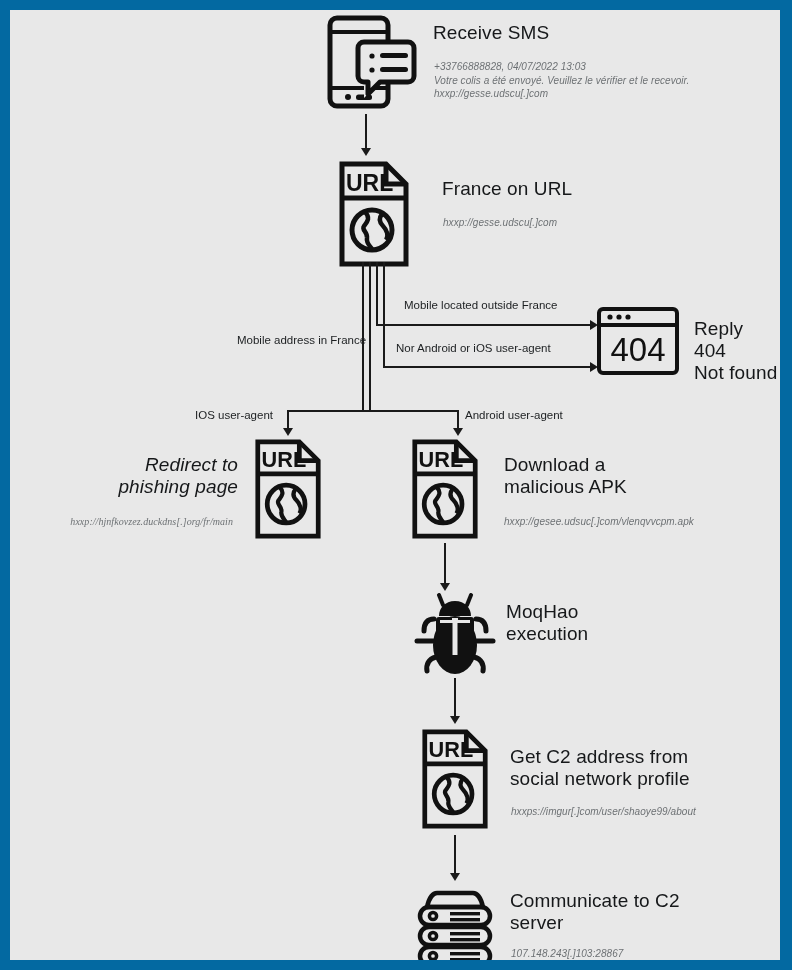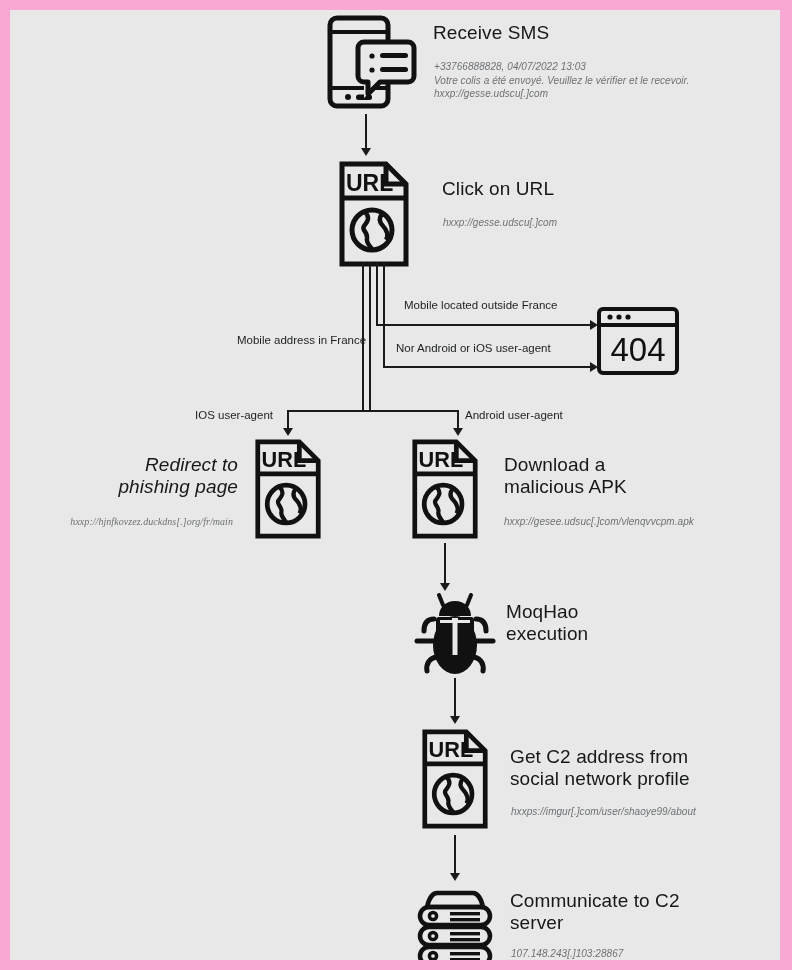--- a/index.html
+++ b/index.html
@@ -1,20 +1,20 @@
 <!DOCTYPE html>
 <html><head>
 <meta charset="utf-8">
 <style>
   html,body{margin:0;padding:0;background:#ffffff;}
   body{font-family:"Liberation Sans",sans-serif;}
   #canvas{
     position:relative;
     width:792px;height:970px;
-    background:#f9a8d4;
+    background:#0369a1;
     box-sizing:border-box;
     padding:10px 12px 10px 10px;
     overflow:hidden;
   }
   #stage{
     position:relative;
     width:100%;height:100%;
     background:#e8e8e8;
     overflow:hidden;
   }
@@ -96,21 +96,21 @@
     <svg width="72" height="108" viewBox="0 0 72 108">
       <path d="M4 4 h44 l20 20 v80 h-64 z" fill="none" stroke="#111" stroke-width="5" stroke-linejoin="miter"></path>
       <path d="M48 4 v20 h20" fill="none" stroke="#111" stroke-width="5"></path>
       <line x1="4" y1="38" x2="68" y2="38" stroke="#111" stroke-width="5"></line>
       <text x="8" y="31" font-family="Liberation Sans, sans-serif" font-size="23" font-weight="bold" fill="#111">URL</text>
       <circle cx="34" cy="70" r="20" fill="none" stroke="#111" stroke-width="5"></circle>
       <path d="M27 52 c6 6 2 10 -1 14 c-3 4 4 6 3 12 c-1 5 3 8 5 11" fill="none" stroke="#111" stroke-width="4.5"></path>
       <path d="M44 54 c-4 5 -2 9 1 12 c4 4 6 10 3 14" fill="none" stroke="#111" stroke-width="4.5"></path>
     </svg>
   </div>
-  <div class="title" style="left:432px;top:168px;">Click on URL</div>
+  <div class="title" style="left:432px;top:168px;">France on URL</div>
   <div class="sub" style="left:433px;top:206px;width:300px;">hxxp://gesse.udscu[.]com</div>
 
   <div class="line vline" style="left:352px;top:252px;height:150px;"></div>
   <div class="line vline" style="left:359px;top:252px;height:150px;"></div>
   <div class="line vline" style="left:366px;top:252px;height:63px;"></div>
   <div class="line vline" style="left:373px;top:252px;height:105px;"></div>
 
   <div class="line hline" style="left:366px;top:314px;width:218px;"></div>
   <div class="arrow-right" style="left:580px;top:310px;"></div>
   <div class="edgelabel" style="left:394px;top:289px;">Mobile located outside France</div>
@@ -132,20 +132,22 @@
   <div class="icon" style="left:586px;top:296px;">
     <svg width="84" height="70" viewBox="0 0 84 70">
       <rect x="3" y="3" width="78" height="64" rx="4" fill="none" stroke="#111" stroke-width="4"></rect>
       <line x1="3" y1="19" x2="81" y2="19" stroke="#111" stroke-width="4"></line>
       <circle cx="14" cy="11" r="2.6" fill="#111"></circle>
       <circle cx="23" cy="11" r="2.6" fill="#111"></circle>
       <circle cx="32" cy="11" r="2.6" fill="#111"></circle>
       <text x="42" y="55" text-anchor="middle" font-family="Liberation Sans, sans-serif" font-size="33" fill="#111">404</text>
     </svg>
   </div>
+  <div class="title" style="left:684px;top:308px;">Reply 404
+Not found</div>
 
   <div class="icon" style="left:243px;top:428px;">
     <svg width="70" height="102" viewBox="0 0 72 108">
       <path d="M4 4 h44 l20 20 v80 h-64 z" fill="none" stroke="#111" stroke-width="5" stroke-linejoin="miter"></path>
       <path d="M48 4 v20 h20" fill="none" stroke="#111" stroke-width="5"></path>
       <line x1="4" y1="38" x2="68" y2="38" stroke="#111" stroke-width="5"></line>
       <text x="8" y="31" font-family="Liberation Sans, sans-serif" font-size="23" font-weight="bold" fill="#111">URL</text>
       <circle cx="34" cy="70" r="20" fill="none" stroke="#111" stroke-width="5"></circle>
       <path d="M27 52 c6 6 2 10 -1 14 c-3 4 4 6 3 12 c-1 5 3 8 5 11" fill="none" stroke="#111" stroke-width="4.5"></path>
       <path d="M44 54 c-4 5 -2 9 1 12 c4 4 6 10 3 14" fill="none" stroke="#111" stroke-width="4.5"></path>

